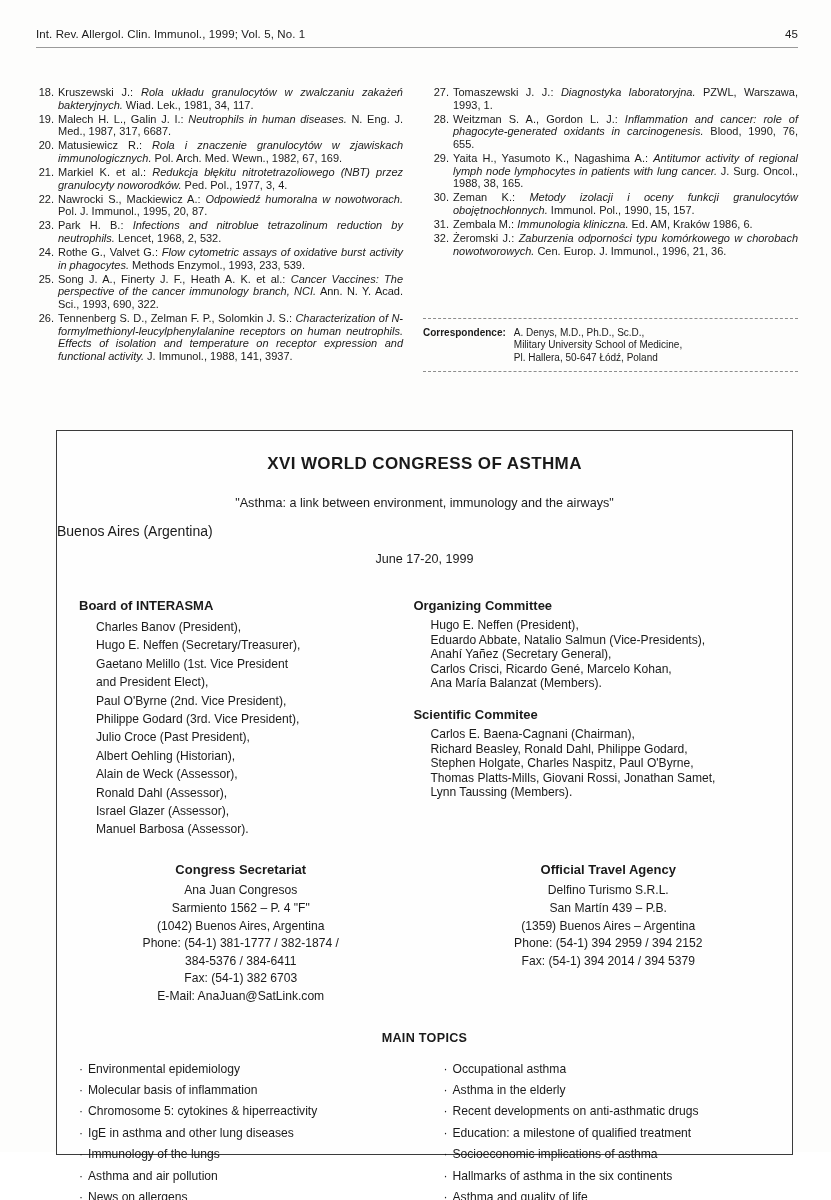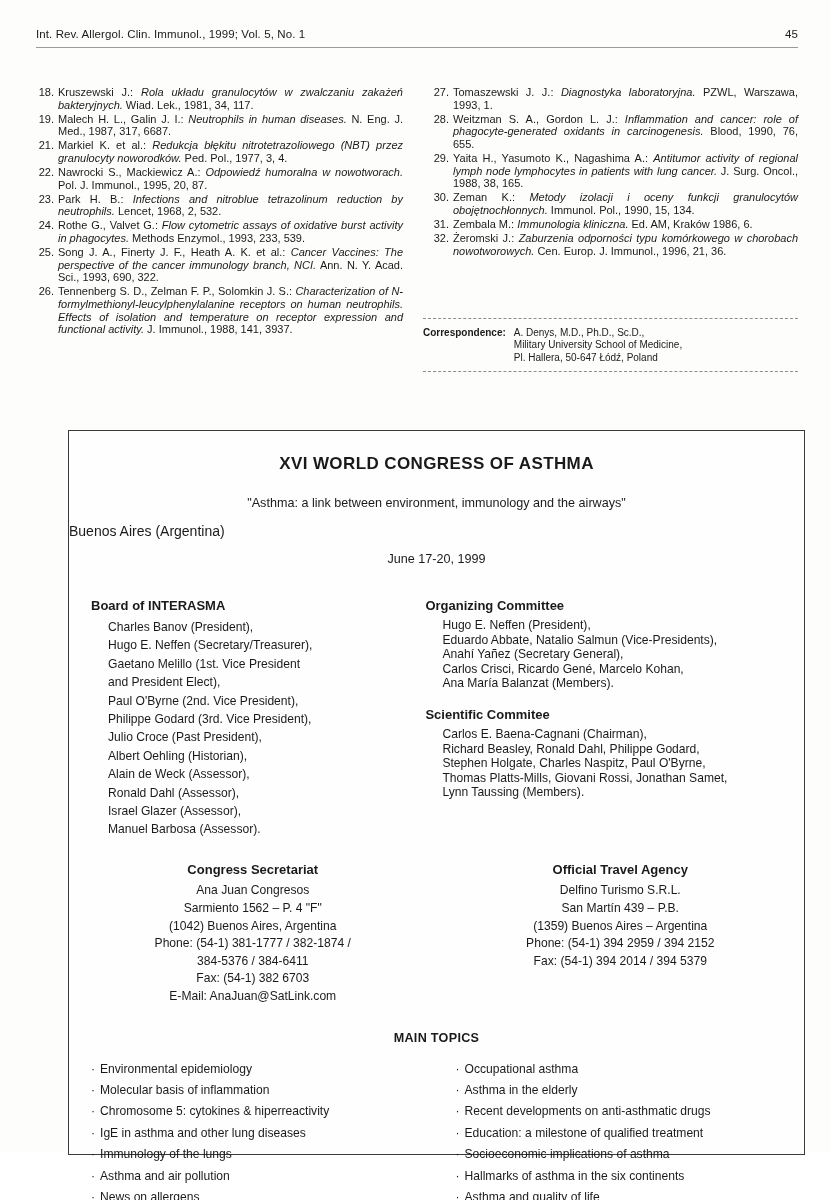--- a/index.html
+++ b/index.html
@@ -101,21 +101,21 @@
   .corr-label {
     font-weight: bold;
     white-space: nowrap;
     padding-right: 8px;
   }
   .corr-lines div { white-space: nowrap; }
 
   
   .box {
     position: absolute;
-    left: 68px;
+    left: 56px;
     top: 430px;
     width: 737px;
     height: 725px;
     border: 1.6px solid #3b3b3b;
     box-sizing: border-box;
     background: #fefefe;
   }
   .box-inner {
     position: relative;
     width: 100%;
@@ -215,32 +215,33 @@
   <div class="runhead">
     <span class="journal">Int. Rev. Allergol. Clin. Immunol., 1999; Vol. 5, No. 1</span>
     <span class="folio">45</span>
   </div>
   <div class="runhead-rule"></div>
 
   <div class="refs">
     <div class="refcol" id="refs-left">
         <div class="ref"><span class="num">18.</span><span>Kruszewski J.: </span><i>Rola układu granulocytów w zwalczaniu zakażeń bakteryjnych.</i><span> Wiad. Lek., 1981, 34, 117.</span></div>
         <div class="ref"><span class="num">19.</span><span>Malech H. L., Galin J. I.: </span><i>Neutrophils in human diseases.</i><span> N. Eng. J. Med., 1987, 317, 6687.</span></div>
+        <div class="ref"><span class="num">20.</span><span>Matusiewicz R.: </span><i>Rola i znaczenie granulocytów w zjawiskach immunologicznych.</i><span> Pol. Arch. Med. Wewn., 1982, 67, 169.</span></div>
         <div class="ref"><span class="num">21.</span><span>Markiel K. et al.: </span><i>Redukcja błękitu nitrotetrazoliowego (NBT) przez granulocyty noworodków.</i><span> Ped. Pol., 1977, 3, 4.</span></div>
         <div class="ref"><span class="num">22.</span><span>Nawrocki S., Mackiewicz A.: </span><i>Odpowiedź humoralna w nowotworach.</i><span> Pol. J. Immunol., 1995, 20, 87.</span></div>
         <div class="ref"><span class="num">23.</span><span>Park H. B.: </span><i>Infections and nitroblue tetrazolinum reduction by neutrophils.</i><span> Lencet, 1968, 2, 532.</span></div>
         <div class="ref"><span class="num">24.</span><span>Rothe G., Valvet G.: </span><i>Flow cytometric assays of oxidative burst activity in phagocytes.</i><span> Methods Enzymol., 1993, 233, 539.</span></div>
         <div class="ref"><span class="num">25.</span><span>Song J. A., Finerty J. F., Heath A. K. et al.: </span><i>Cancer Vaccines: The perspective of the cancer immunology branch, NCI.</i><span> Ann. N. Y. Acad. Sci., 1993, 690, 322.</span></div>
         <div class="ref"><span class="num">26.</span><span>Tennenberg S. D., Zelman F. P., Solomkin J. S.: </span><i>Characterization of N-formylmethionyl-leucylphenylalanine receptors on human neutrophils. Effects of isolation and temperature on receptor expression and functional activity.</i><span> J. Immunol., 1988, 141, 3937.</span></div>
       </div>
     <div class="refcol" id="refs-right">
         <div class="ref"><span class="num">27.</span><span>Tomaszewski J. J.: </span><i>Diagnostyka laboratoryjna.</i><span> PZWL, Warszawa, 1993, 1.</span></div>
         <div class="ref"><span class="num">28.</span><span>Weitzman S. A., Gordon L. J.: </span><i>Inflammation and cancer: role of phagocyte-generated oxidants in carcinogenesis.</i><span> Blood, 1990, 76, 655.</span></div>
         <div class="ref"><span class="num">29.</span><span>Yaita H., Yasumoto K., Nagashima A.: </span><i>Antitumor activity of regional lymph node lymphocytes in patients with lung cancer.</i><span> J. Surg. Oncol., 1988, 38, 165.</span></div>
-        <div class="ref"><span class="num">30.</span><span>Zeman K.: </span><i>Metody izolacji i oceny funkcji granulocytów obojętnochłonnych.</i><span> Immunol. Pol., 1990, 15, 134.</span></div>
+        <div class="ref"><span class="num">30.</span><span>Zeman K.: </span><i>Metody izolacji i oceny funkcji granulocytów obojętnochłonnych.</i><span> Immunol. Pol., 1990, 15, 157.</span></div>
         <div class="ref"><span class="num">31.</span><span>Zembala M.: </span><i>Immunologia kliniczna.</i><span> Ed. AM, Kraków 1986, 6.</span></div>
         <div class="ref"><span class="num">32.</span><span>Żeromski J.: </span><i>Zaburzenia odporności typu komórkowego w chorobach nowotworowych.</i><span> Cen. Europ. J. Immunol., 1996, 21, 36.</span></div>
       </div>
   </div>
 
   <div class="corr">
     <div class="corr-rule dashed"></div>
     <div class="corr-body">
       <div class="corr-label">Correspondence:</div>
       <div class="corr-lines" id="corr-lines">

